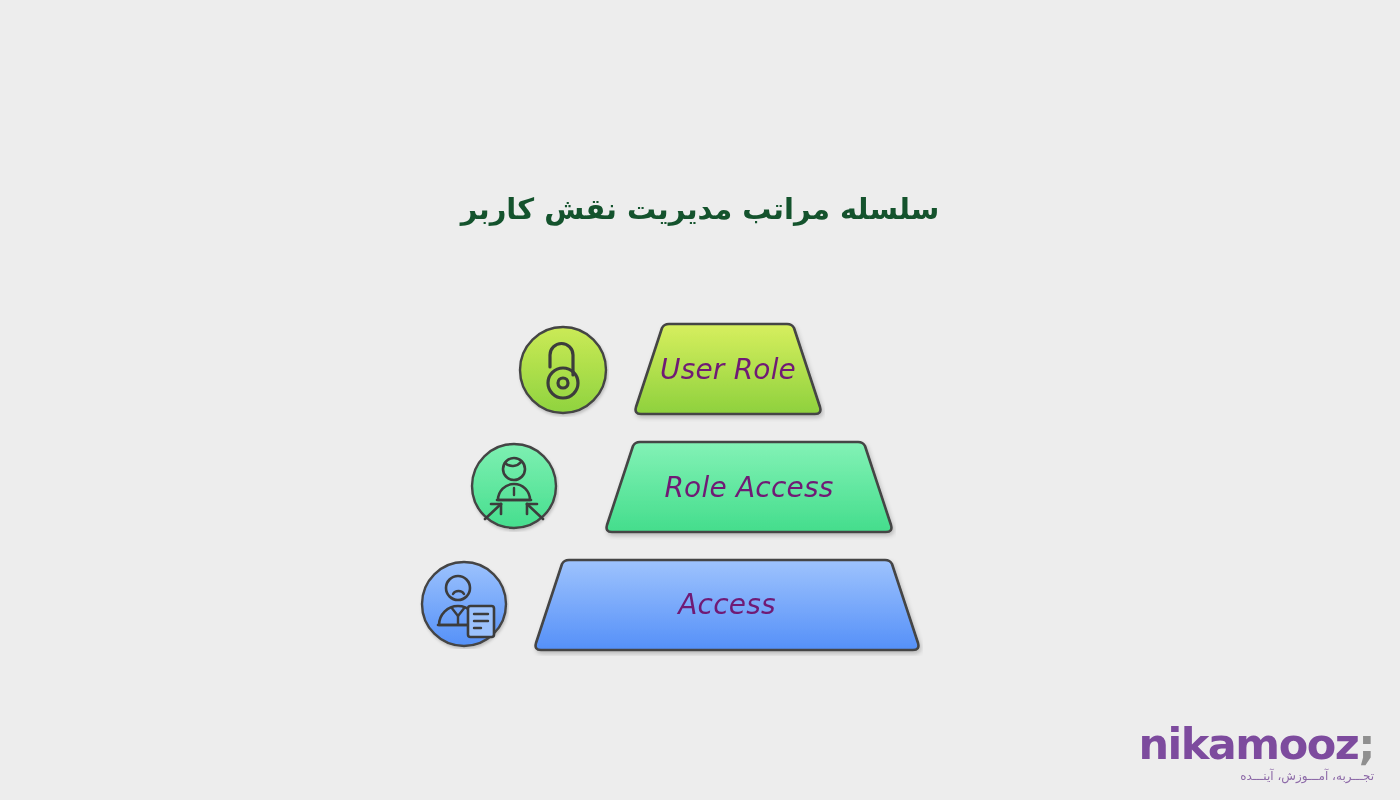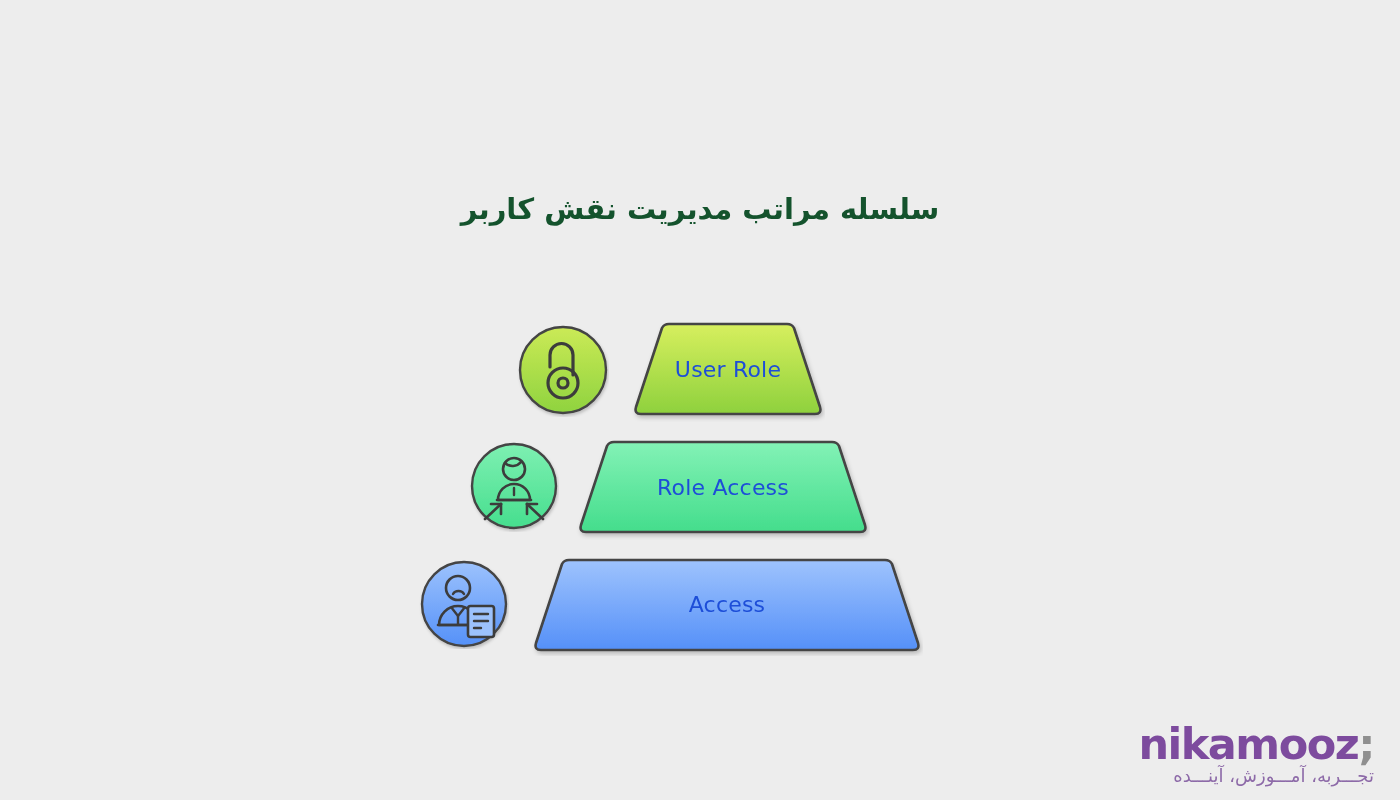--- a/index.html
+++ b/index.html
@@ -58,24 +58,25 @@
 
   .tier-label {
     position: absolute;
     left: 0;
     top: 0;
     width: 100%;
     height: 100%;
     display: flex;
     align-items: center;
     justify-content: center;
-    font-size: 22px;
-    color: #1d4ed8;
+    font-size: 28px;
+    color: #701a75;
     pointer-events: none;
     letter-spacing: 0.2px;
+    font-style: italic;
   }
 
   .badge {
     position: absolute;
   }
 
   
   .logo {
     position: absolute;
     right: 26px;
@@ -88,21 +89,21 @@
     color: #7d4b9e;
     letter-spacing: -1.5px;
     line-height: 44px;
     display: block;
   }
   .logo-word .accent {
     color: #8f8f8f;
   }
   .logo-tag {
     display: block;
-    font-size: 18px;
+    font-size: 12px;
     color: #8d6aa8;
     direction: rtl;
     margin-top: 2px;
     letter-spacing: 0.5px;
     line-height: 16px;
   }
 </style>
 </head>
 <body>
 
@@ -149,21 +150,21 @@
         </defs>
         <circle cx="46" cy="45" r="43" fill="url(#badgeLime)" stroke="#444444" stroke-width="2.4" filter="url(#bshadow1)"></circle>
 
         <path d="M 33,42 L 33,30 A 11.5,11.5 0 0 1 56,30 L 56,50" fill="none" stroke="#3c3c3c" stroke-width="3.2" stroke-linecap="round"></path>
 
         <circle cx="46" cy="58" r="15" fill="none" stroke="#3c3c3c" stroke-width="3.2"></circle>
         <circle cx="46" cy="58" r="5" fill="none" stroke="#3c3c3c" stroke-width="3.2"></circle>
       </svg>
     </div>
 
-    <div class="tier" style="left:576px; top:440px; width:294px; height:116px;">
+    <div class="tier" style="left:602px; top:440px; width:294px; height:116px;">
       <svg class="tier-shape" width="294" height="100" viewBox="0 0 294 100">
         <defs>
           <linearGradient id="gradGreen" x1="0" y1="0" x2="0" y2="1">
             <stop offset="0%" stop-color="#83f2b6"></stop>
             <stop offset="100%" stop-color="#44dd8c"></stop>
           </linearGradient>
           <filter id="shadow2" x="-30%" y="-30%" width="170%" height="180%">
             <feDropShadow dx="1.5" dy="2.5" stdDeviation="2.2" flood-color="#000000" flood-opacity="0.22"></feDropShadow>
           </filter>
         </defs>

